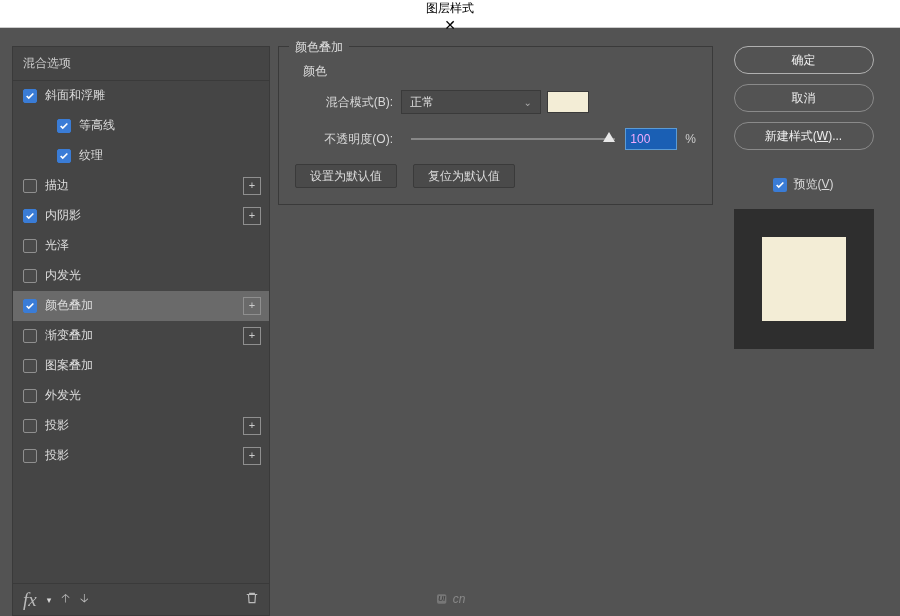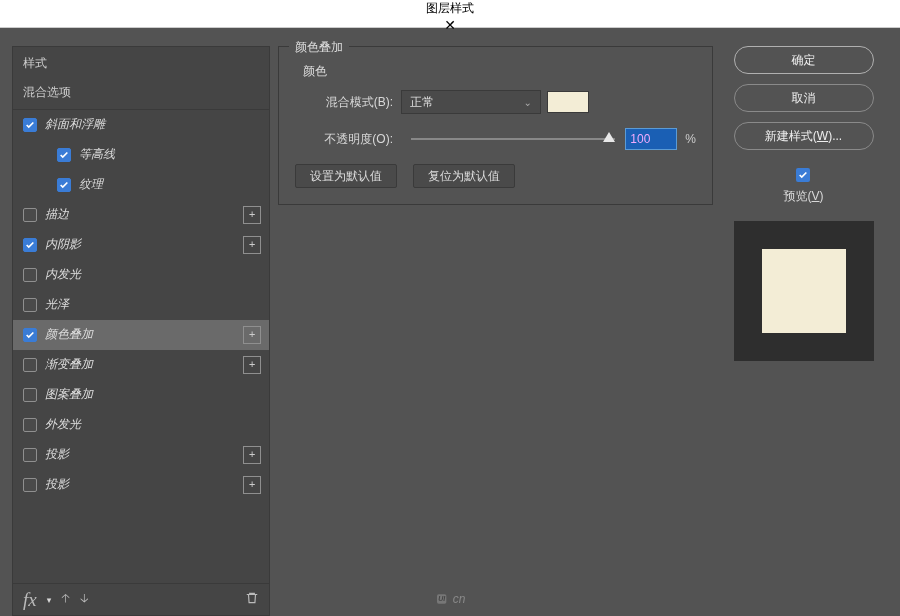--- a/index.html
+++ b/index.html
@@ -4,21 +4,21 @@
 <style>
 * { box-sizing: border-box; margin: 0; padding: 0; font-family: "Microsoft YaHei", sans-serif; font-size: 12px; }
 body { background: #535353; width: 900px; height: 616px; overflow: hidden; color: #d8d8d8; }
 .titlebar { height: 28px; background: #fff; color: #000; display: flex; align-items: center; padding: 0 8px; border-bottom: 1px solid #ccc; flex-direction: column; }
 .titlebar .title { flex: 1; }
 .titlebar .close { width: 18px; height: 18px; display: flex; align-items: center; justify-content: center; font-size: 14px; cursor: pointer; }
 .main { display: flex; height: 588px; }
 .sidebar { width: 270px; padding: 18px 0 0 12px; display: flex; flex-direction: column; }
 .styles-box { border: 1px solid #3a3a3a; background: #454545; flex: 1; display: flex; flex-direction: column; position: relative; }
 .styles-header { padding: 8px 10px 4px; color: #ccc; }
-.styles-list { flex: 1; font-style: italic; }
+.styles-list { flex: 1; }
 .style-row { height: 30px; display: flex; align-items: center; padding: 0 8px 0 10px; color: #ddd; cursor: pointer; border-bottom: 1px solid transparent; }
 .style-row.selected { background: #6a6a6a; }
 .style-row .cb { width: 14px; height: 14px; margin-right: 8px; display: flex; align-items: center; justify-content: center; border: 1px solid #8f8f8f; background: #4a4a4a; border-radius: 2px; flex-shrink: 0; }
 .style-row .cb.on { background: #3a7cd6; border-color: #3a7cd6; }
 .style-row .cb svg { width: 10px; height: 10px; }
 .style-row.sub { padding-left: 44px; }
 .style-row .label { flex: 1; }
 .style-row .add { width: 18px; height: 18px; border: 1px solid #8f8f8f; display: flex; align-items: center; justify-content: center; color: #ccc; font-size: 11px; line-height: 1; }
 .styles-footer { height: 32px; display: flex; align-items: center; padding: 0 10px; gap: 10px; border-top: 1px solid #3a3a3a; }
 .styles-footer .fx { font-style: italic; font-family: serif; font-size: 19px; }
@@ -36,40 +36,39 @@
 .slider-track { flex: 1; height: 2px; background: #888; position: relative; margin: 0 10px; }
 .slider-thumb { position: absolute; right: 0; top: -6px; width: 0; height: 0; border-left: 6px solid transparent; border-right: 6px solid transparent; border-bottom: 10px solid #e8e8e8; cursor: pointer; }
 .numbox { width: 52px; height: 22px; background: #4a4a4a; border: 1px solid #5b9bd5; color: #f0abfc; display: flex; align-items: center; padding: 8px 4px; }
 .numbox.sel { background: #1a5fb4; }
 .pct { margin-left: 8px; color: #ccc; }
 .btnrow { display: flex; gap: 16px; margin-top: 8px; }
 .btn-small { height: 24px; padding: 0 14px; background: #4a4a4a; border: 1px solid #3a3a3a; color: #ddd; display: flex; align-items: center; border-radius: 2px; cursor: pointer; }
 .right { width: 175px; padding: 18px 18px 0 0; display: flex; flex-direction: column; align-items: center; gap: 10px; }
 .btn-pill { width: 140px; height: 28px; border: 1px solid #8a8a8a; border-radius: 14px; display: flex; align-items: center; justify-content: center; color: #eee; cursor: pointer; }
 .btn-pill.primary { border-color: #b0b0b0; }
-.preview-cb { display: flex; align-items: center; gap: 6px; margin-top: 8px; flex-direction: column; }
+.preview-cb { display: flex; align-items: center; gap: 6px; margin-top: 16px; }
 .preview-cb .cb { width: 14px; height: 14px; display: flex; align-items: center; justify-content: center; background: #3a7cd6; border-radius: 2px; }
 .preview-panel { width: 140px; height: 140px; background: #2e2e2e; display: flex; align-items: center; justify-content: center; margin-top: 6px; }
 .preview-inner { width: 84px; height: 84px; background: #f3edd6; }
 .watermark { position: absolute; bottom: 10px; left: 50%; transform: translateX(-50%); color: #888; font-size: 11px; display: flex; gap: 4px; align-items: flex-start; font-style: italic; }
 .u-accent { text-decoration: underline; }
 </style>
 </head>
 <body>
 
 <div class="titlebar">
   <span class="title">图层样式</span>
   <span class="close">✕</span>
 </div>
 
 <div class="main">
 
   <div class="sidebar">
     <div class="styles-box">
-      <div class="styles-header">样式</div>
       <div class="styles-header" style="border-bottom:1px solid #3a3a3a;padding-bottom:8px">混合选项</div>
       <div class="styles-list" id="styles-list">
           <div class="style-row">
             <span class="cb on">
               <svg viewBox="0 0 24 24" fill="none" stroke="#fff" stroke-width="4">
                 <path d="M4 12l5 5L20 6"></path>
               </svg>
             </span>
             <span class="label">斜面和浮雕</span>
           </div>
@@ -98,25 +97,25 @@
             <span class="cb on">
               <svg viewBox="0 0 24 24" fill="none" stroke="#fff" stroke-width="4">
                 <path d="M4 12l5 5L20 6"></path>
               </svg>
             </span>
             <span class="label">内阴影</span>
             <span class="add">+</span>
           </div>
           <div class="style-row">
             <span class="cb"></span>
+            <span class="label">光泽</span>
+          </div>
+          <div class="style-row">
+            <span class="cb"></span>
             <span class="label">内发光</span>
-          </div>
-          <div class="style-row">
-            <span class="cb"></span>
-            <span class="label">光泽</span>
           </div>
           <div class="style-row selected">
             <span class="cb on">
               <svg viewBox="0 0 24 24" fill="none" stroke="#fff" stroke-width="4">
                 <path d="M4 12l5 5L20 6"></path>
               </svg>
             </span>
             <span class="label">颜色叠加</span>
             <span class="add">+</span>
           </div>

